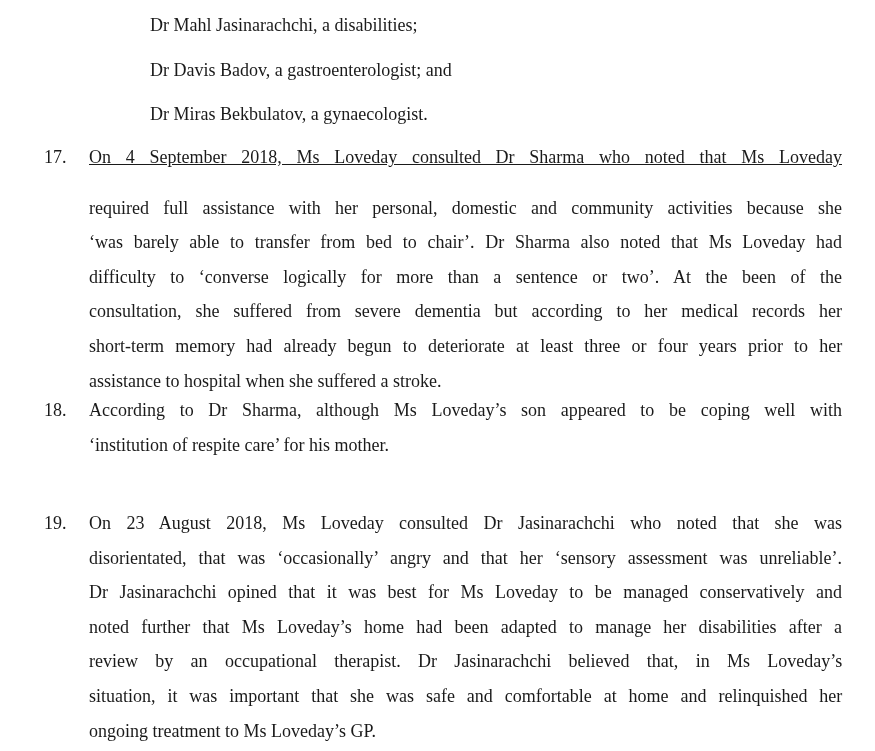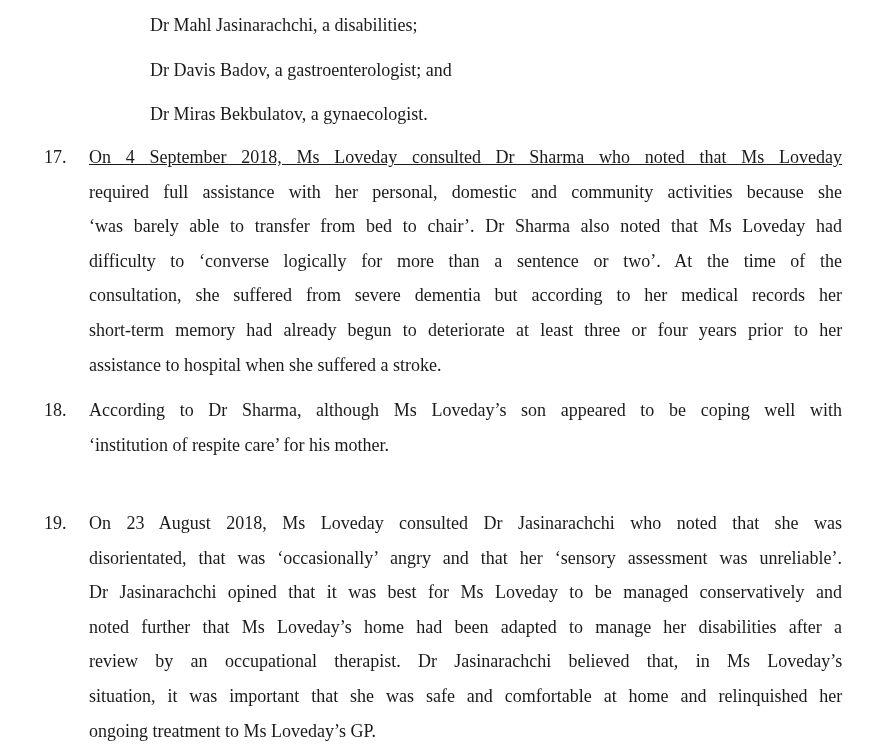--- a/index.html
+++ b/index.html
@@ -34,23 +34,23 @@
 </div>
 <div class="sub-item" style="top:101px;">
   <span class="sub-num">iv.</span>
   <span class="sub-text">Dr Miras Bekbulatov, a gynaecologist.</span>
 </div>
 
 <div class="para" style="top:140px;">
   <span class="para-num">17.</span>
   <div class="para-text">
     <span class="line" style="white-space: nowrap; display: block; word-spacing: 10.2308px; text-decoration: underline;">On 4 September 2018, Ms Loveday consulted Dr Sharma who noted that Ms Loveday</span>
-    <span class="line" style="white-space: nowrap; display: block; word-spacing: 9.72727px;">required full assistance with her personal, domestic and community activities because she</span>
+    <span class="line" style="white-space: nowrap; display: block; word-spacing: 9.72727px; margin-top: 16px;">required full assistance with her personal, domestic and community activities because she</span>
     <span class="line" style="white-space: nowrap; display: block; word-spacing: 6.1875px;">‘was barely able to transfer from bed to chair’. Dr Sharma also noted that Ms Loveday had</span>
-    <span class="line" style="white-space: nowrap; display: block; word-spacing: 9.5625px;">difficulty to ‘converse logically for more than a sentence or two’.  At the time of the</span>
+    <span class="line" style="white-space: nowrap; display: block; word-spacing: 9.5625px;">difficulty to ‘converse logically for more than a sentence or two’.  At the been of the</span>
     <span class="line" style="white-space: nowrap; display: block; word-spacing: 9.41667px;">consultation, she suffered from severe dementia but according to her medical records her</span>
     <span class="line" style="white-space: nowrap; display: block; word-spacing: 6.66667px;">short-term memory had already begun to deteriorate at least three or four years prior to her</span>
     <span class="line last">assistance to hospital when she suffered a stroke.</span>
   </div>
 </div>
 
 <div class="para" style="top:393px;">
   <span class="para-num">18.</span>
   <div class="para-text">
     <span class="line" style="white-space: nowrap; display: block; word-spacing: 10.1538px;">According to Dr Sharma, although Ms Loveday’s son appeared to be coping well with</span>

